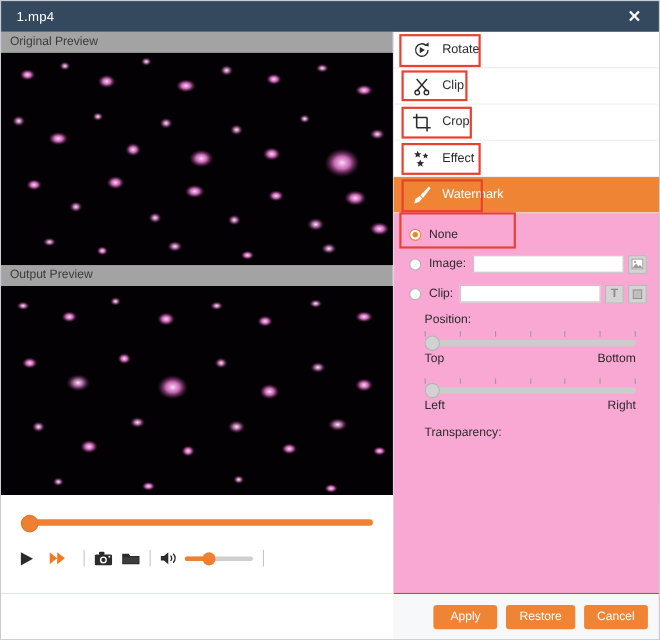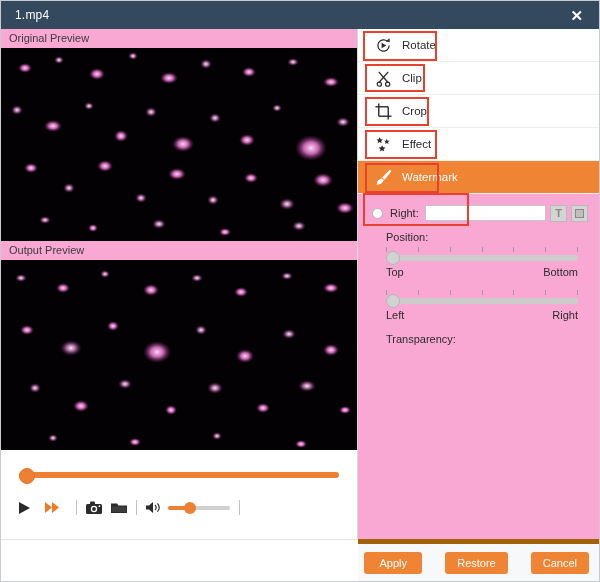--- a/index.html
+++ b/index.html
@@ -70,21 +70,21 @@
     position: relative;
   }
 
   
   .preview-label {
     height: 19px;
     line-height: 19px;
     padding-left: 8px;
     font-size: 11px;
     color: #3b3b3b;
-    background: #f9a8d4;
+    background: #a3a3a3;
     box-sizing: border-box;
   }
 
   
   .video {
     position: relative;
     background: #030103;
     overflow: hidden;
   }
   .video.original { height: 193px; }
@@ -337,26 +337,26 @@
     display: flex;
     flex-direction: column;
   }
 
   
   .footer {
     position: absolute;
     left: 357px; right: 0; bottom: 0;
     height: 42px;
     background: #f7f8f9;
-    border-top: 5px solid #a16207;
+    border-top: 1px solid #a16207;
     display: flex;
     align-items: center;
     justify-content: flex-end;
     padding-right: 10px;
-    gap: 23px;
+    gap: 8px;
     box-sizing: border-box;
   }
   .btn {
     min-width: 58px;
     height: 22px;
     background: #ef8534;
     color: #ffffff;
     border: none;
     border-radius: 3px;
     font-size: 11px;
@@ -600,25 +600,41 @@
               <path d="M16 1.5 L8.2 9.6 l2.3 2.3 L17.4 3.2 Z" fill="#ffffff"></path>
               <path d="M7.6 10.2 l2.3 2.3 l-3 3.2 l-4.4 1.2 l1.3 -4.3 Z" fill="#ffffff"></path>
             </svg>
           </span>
           <span class="mi-label">Watermark</span>
         </div>
       </div>
 
       <div class="wm-options">
 
-
+        <div class="radio-row">
+          <span class="radio on"></span>
+          <span class="rlabel">None</span>
+        </div>
 
         <div class="radio-row">
           <span class="radio"></span>
-          <span class="rlabel">Right:</span>
+          <span class="rlabel">Image:</span>
+          <input class="field" type="text" value="" placeholder="" style="">
+          <span class="sq-btn">
+            <svg width="11" height="10" viewBox="0 0 12 11">
+              <rect x="0.5" y="0.5" width="11" height="10" fill="#ffffff" stroke="#8a8a8a"></rect>
+              <circle cx="3.6" cy="3.4" r="1.1" fill="#9a9a9a"></circle>
+              <polygon points="1,9.5 4.6,5 7,8 8.6,6.2 11,9.5" fill="#9a9a9a"></polygon>
+            </svg>
+          </span>
+        </div>
+
+        <div class="radio-row">
+          <span class="radio"></span>
+          <span class="rlabel">Clip:</span>
           <input class="field" type="text" value="" placeholder="" style="">
           <span class="sq-btn" style="font-weight:bold;font-size:11px;">T</span>
           <span class="sq-btn">
             <svg width="9" height="9" viewBox="0 0 9 9">
                 <rect x="0.5" y="0.5" width="8" height="8" fill="#bfbfbf" stroke="#8a8a8a"></rect>
               </svg>
           </span>
         </div>
 
         <div class="section-label">Position:</div>

